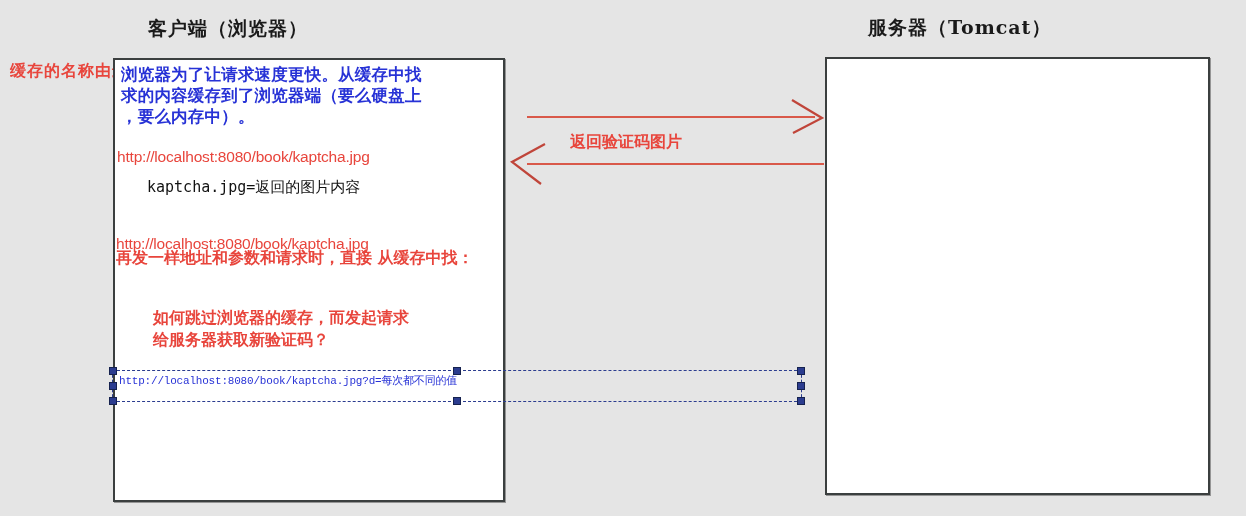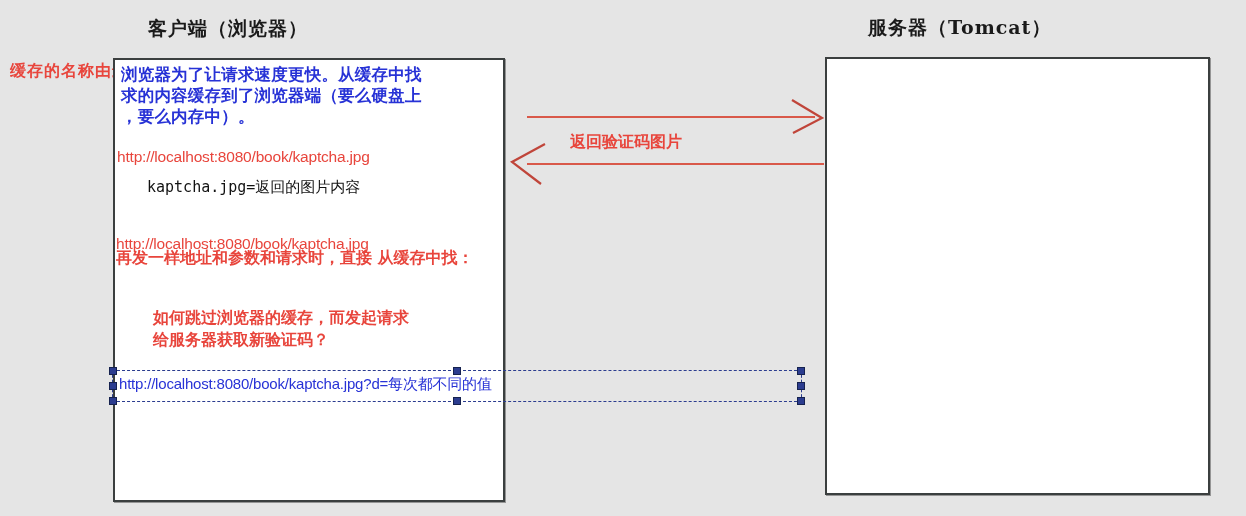--- a/index.html
+++ b/index.html
@@ -50,22 +50,22 @@
 
   .blue-hand {
     color: #2732d6;
     font-weight: 700;
     font-size: 16.5px;
     font-family: "DejaVu Serif", "Liberation Serif", serif;
     letter-spacing: 0.2px;
   }
   .blue-mono {
     color: #2732d6;
-    font-size: 15px;
-    font-family: Liberation Sans, sans-serif;
+    font-size: 11px;
+    font-family: Liberation Mono, monospace;
     letter-spacing: -0.2px;
   }
   .black-hand {
     color: #121212;
     font-weight: 600;
     font-size: 16px;
     font-family: "DejaVu Serif", "Liberation Serif", serif;
   }
   .black-mono {
     color: #121212;

